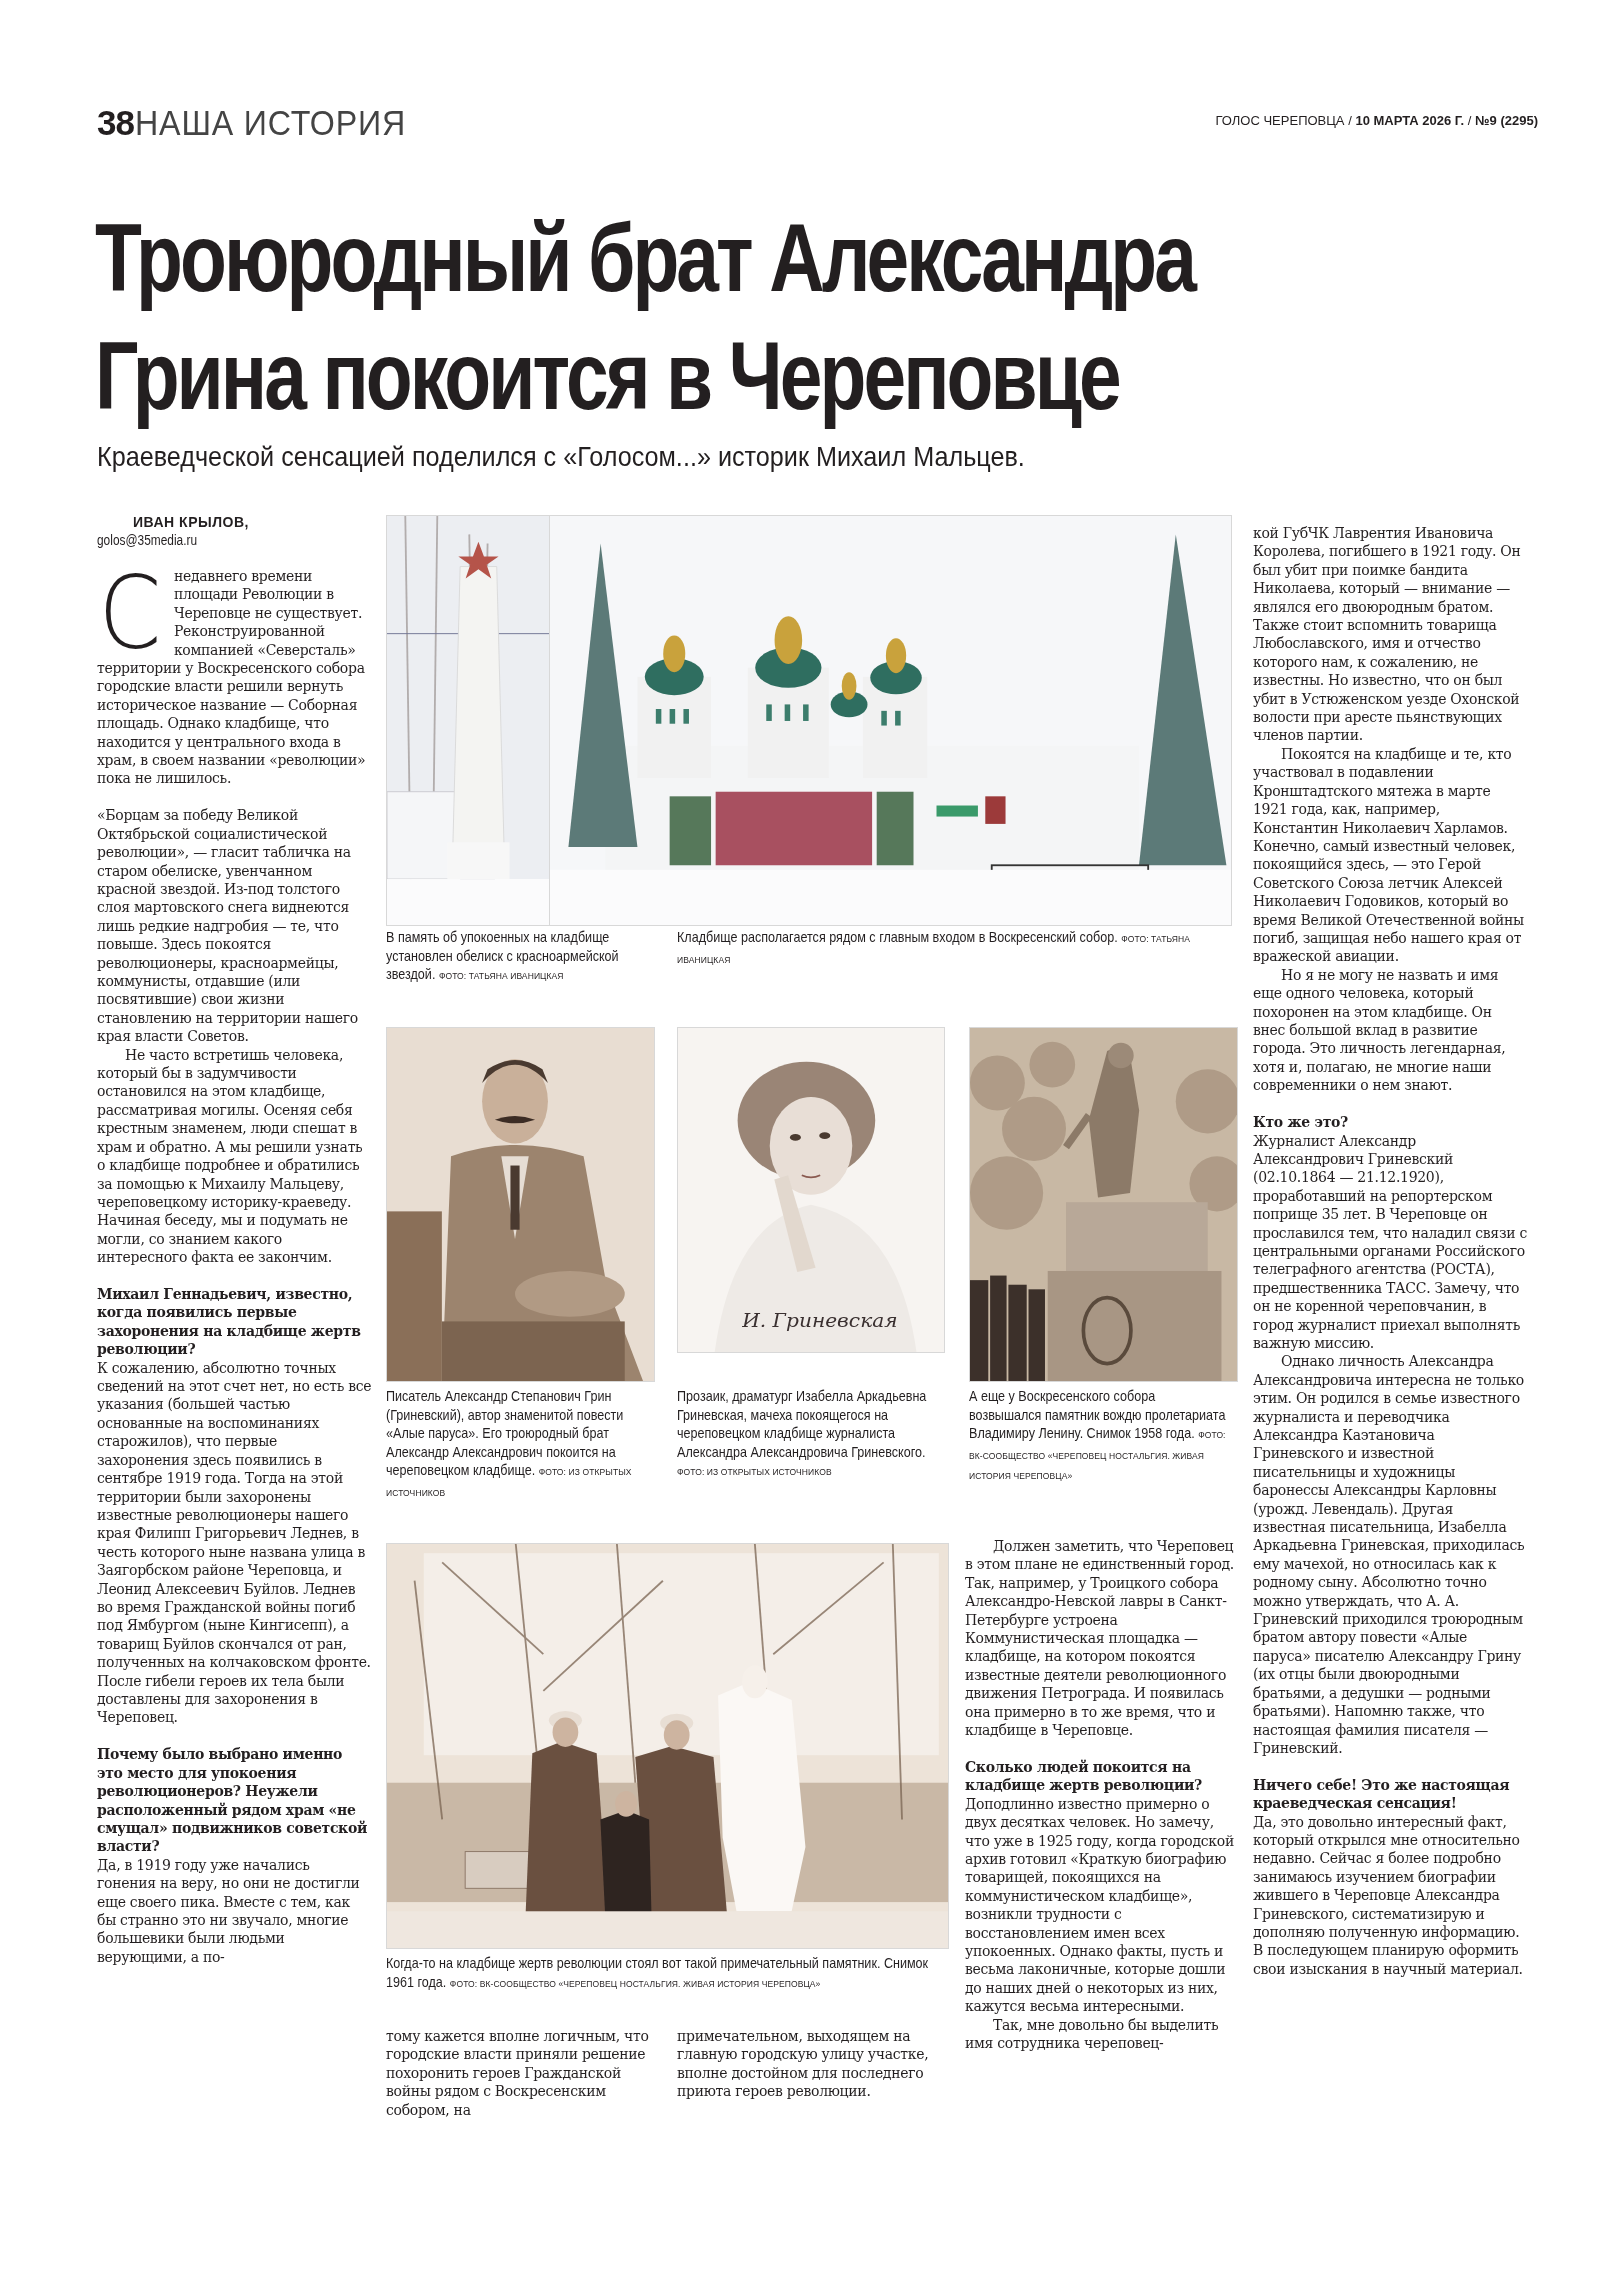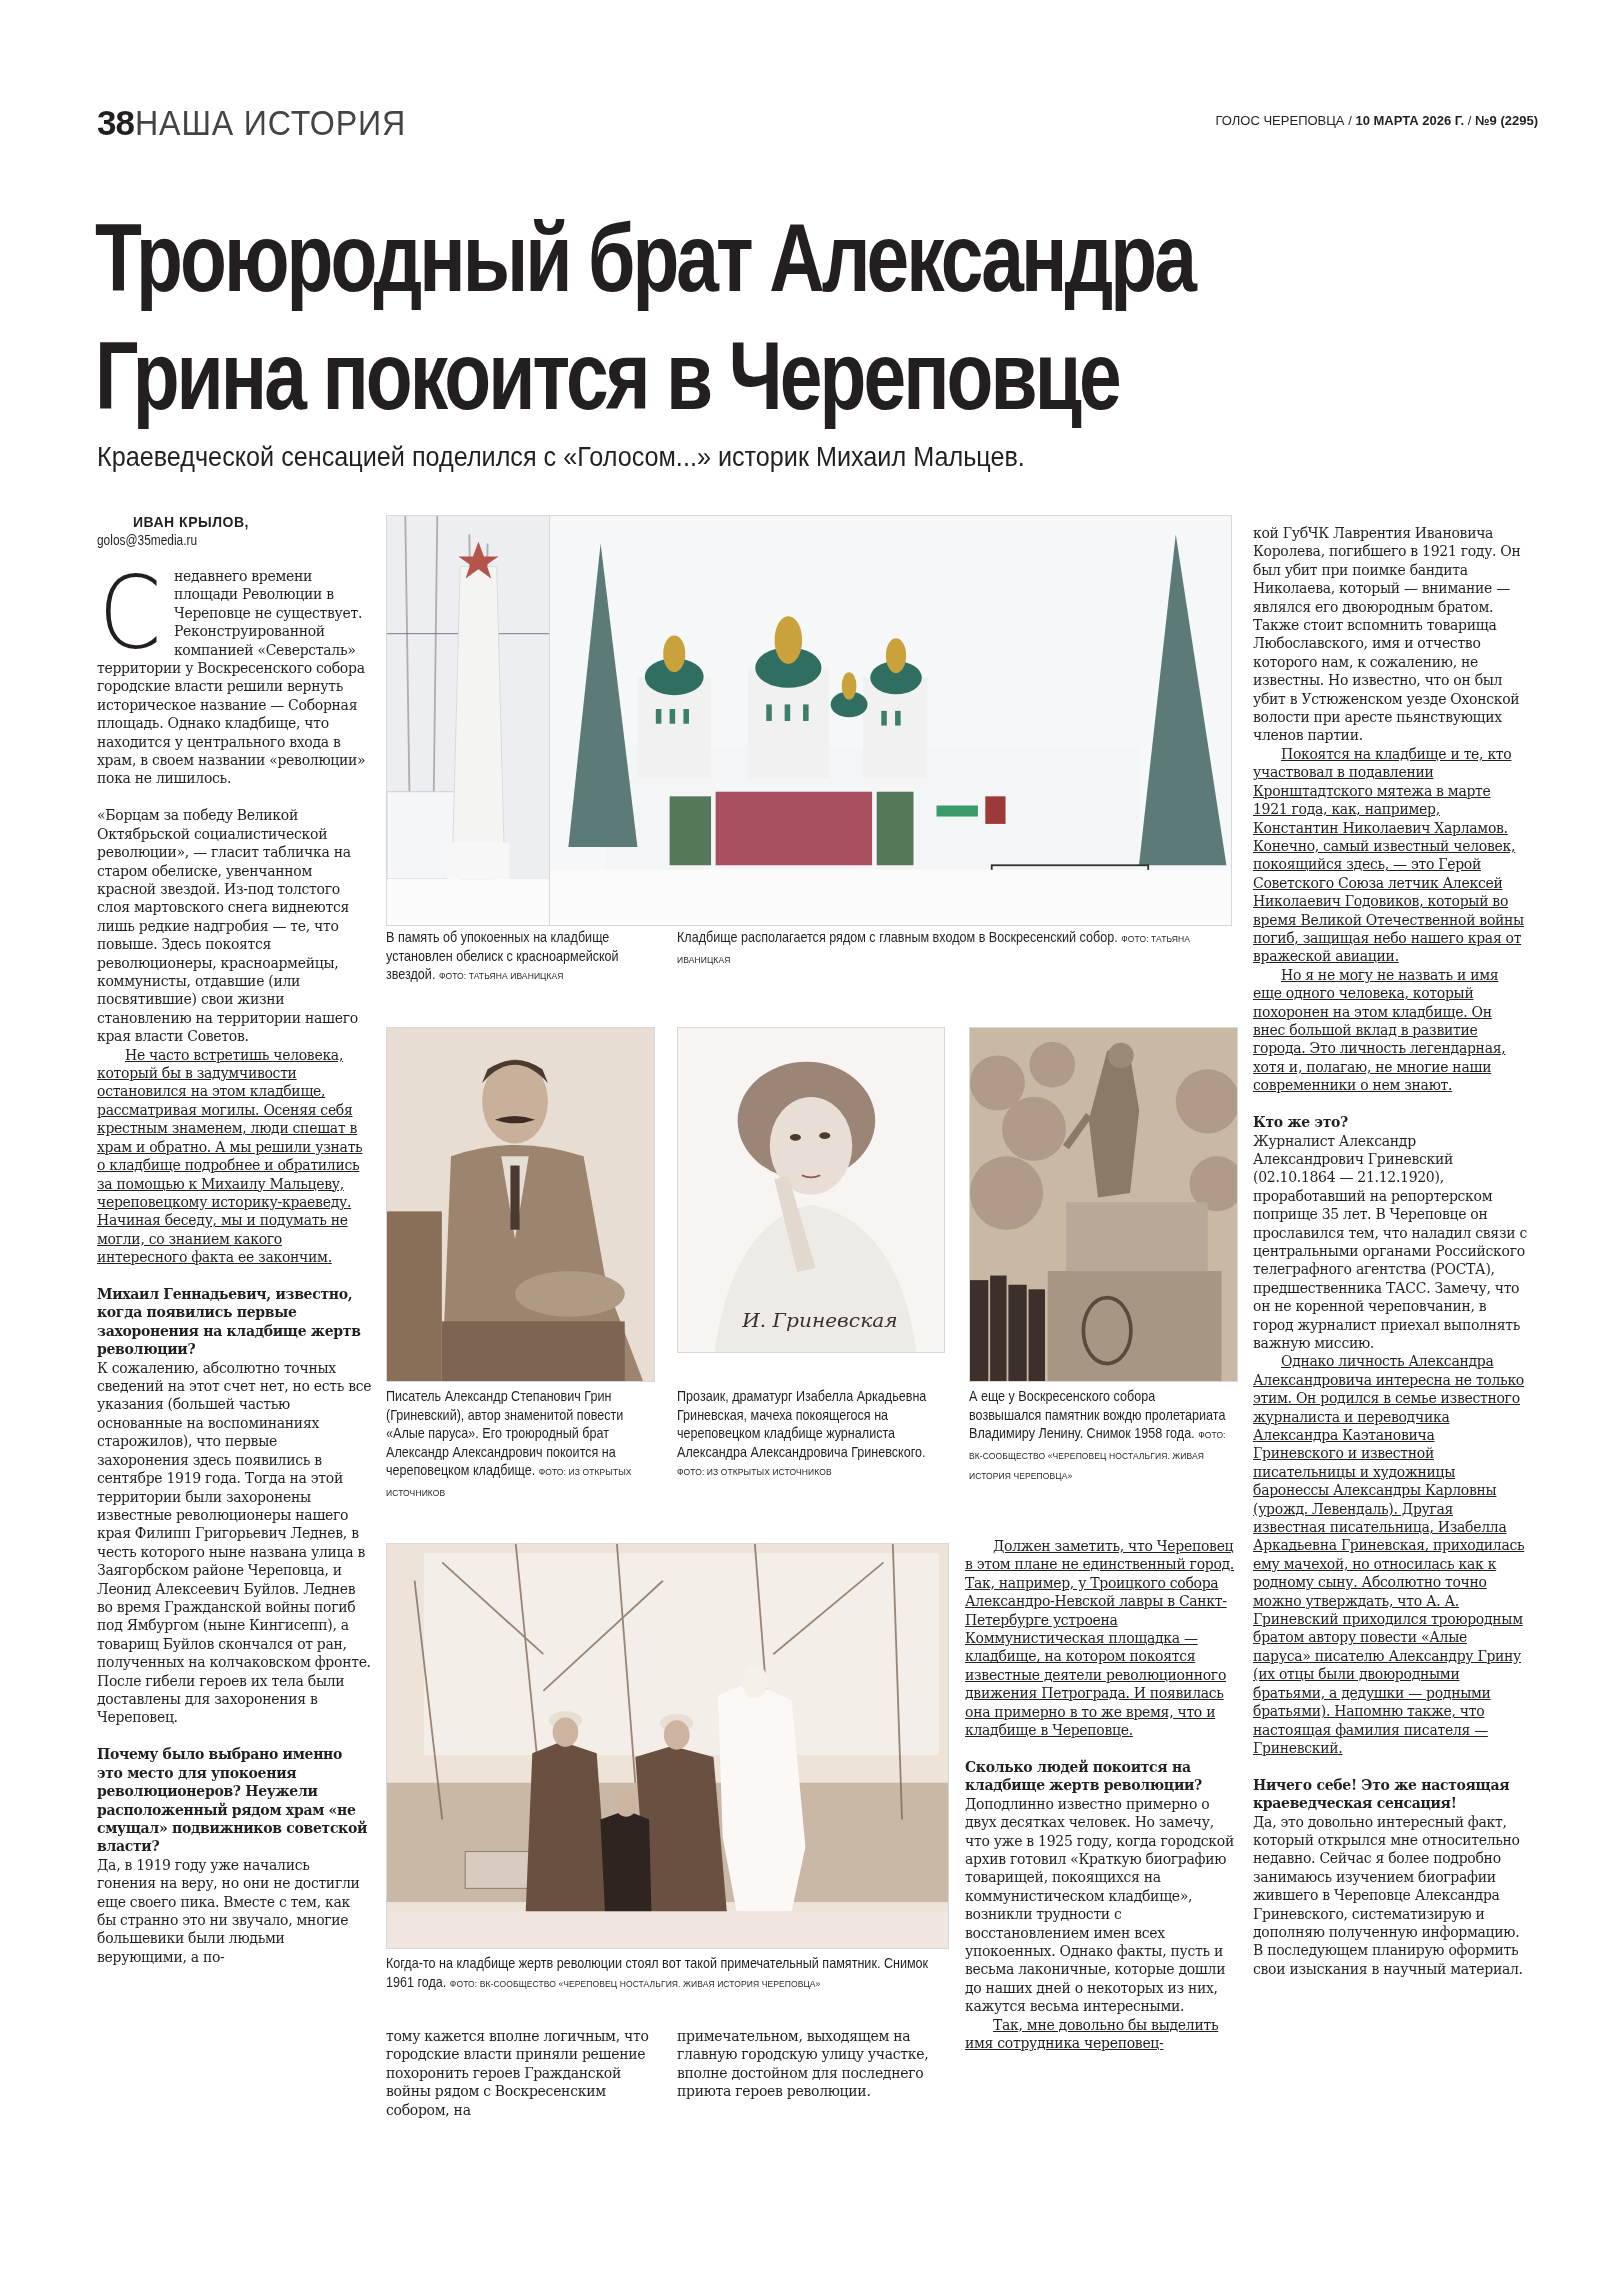--- a/index.html
+++ b/index.html
@@ -18,21 +18,21 @@
   .headline { left: 95px; top: 199px; width: 1384px; font-family: "Liberation Sans", sans-serif; font-weight: 700; font-size: 96px; line-height: 118px; letter-spacing: -3.7px; transform: scaleX(0.80); transform-origin: left top; color: #231f20; }
   .lead { left: 97px; top: 441px; font-family: "Liberation Sans", sans-serif; font-size: 28px; color: #231f20; transform: scaleX(0.90); transform-origin: left; white-space: nowrap; }
 
   
   .byline-name { left: 97px; top: 514px; font-family: "Liberation Sans", sans-serif; font-weight: 700; font-size: 14px; letter-spacing: 0.5px; padding-left: 36px; }
   .byline-email { left: 97px; top: 532px; font-family: "Liberation Sans", sans-serif; font-size: 14px; transform: scaleX(0.85); transform-origin: left; }
 
   
   .col { font-family: "DejaVu Serif", serif; font-size: 14px; line-height: 18.4px; color: #231f20; letter-spacing: -0.3px; }
   .col p { margin: 0; }
-  .col .ind { text-indent: 28px; text-decoration: underline; }
+  .col .ind { text-indent: 28px; }
   .col .q { font-weight: 700; }
   .col .gap { height: 18.5px; }
 
   .dropcap { float: left; font-family: "DejaVu Sans", sans-serif; font-weight: 200; font-size: 100px; line-height: 81px; margin: 5.5px 9.2px 0 -1.8px; color: #231f20; transform: scaleX(0.9); }
 
   
   .photo { border: 0.9px solid #d8d8d8; overflow: hidden; }
   .photo svg { display: block; width: 100%; height: 100%; }
 
   .caption { font-family: "Liberation Sans", sans-serif; font-size: 14.3px; line-height: 18.5px; color: #231f20; transform: scaleX(0.88); transform-origin: left top; }

